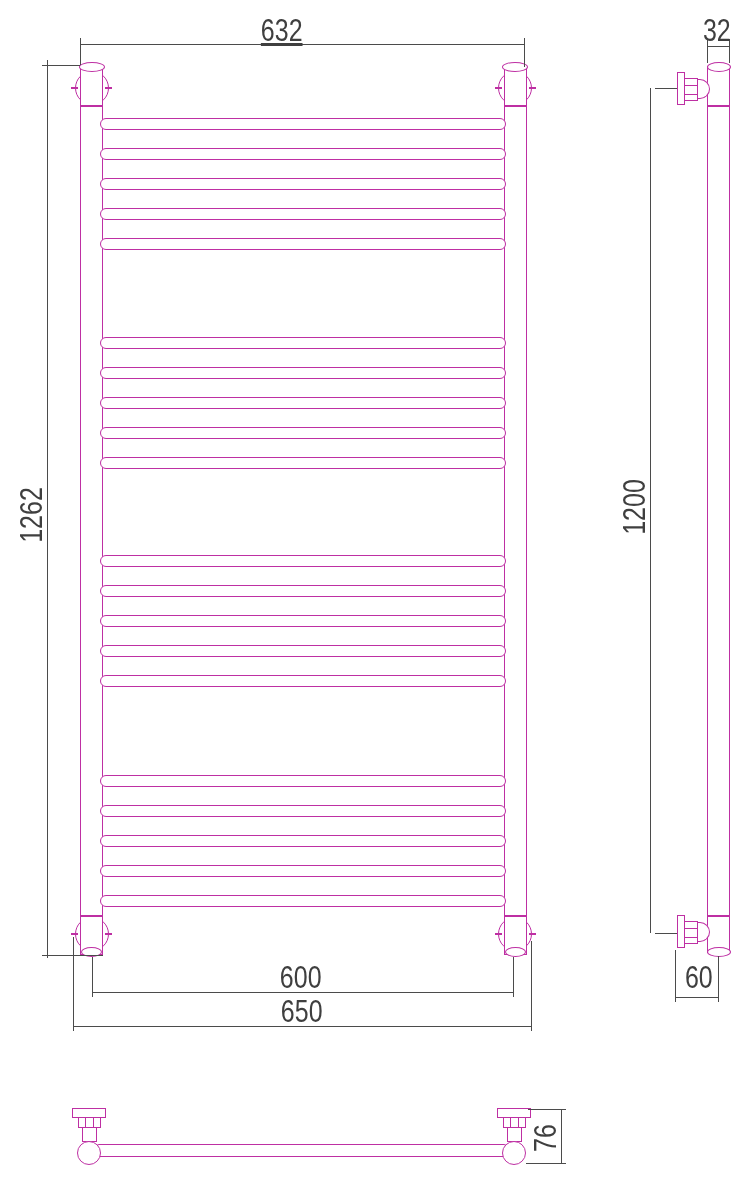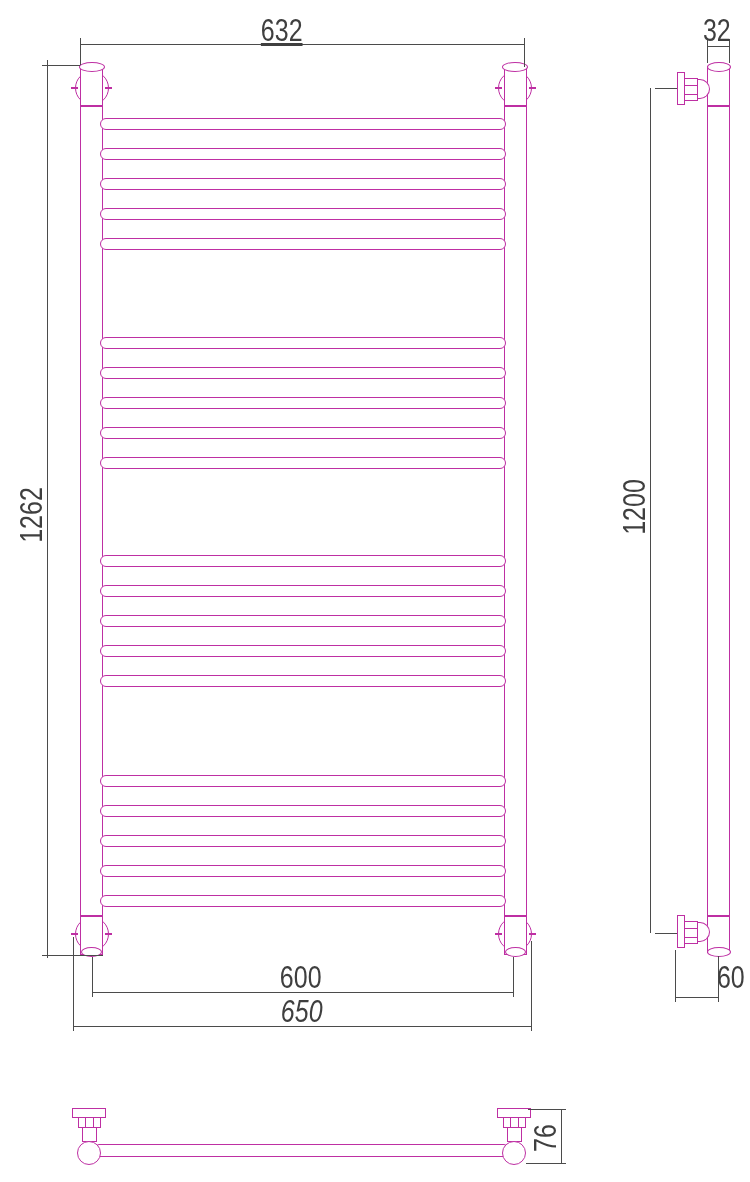--- a/index.html
+++ b/index.html
@@ -98,21 +98,21 @@
 
     <div class="lbl" style="left:232px;top:14px;width:100px;height:32px;text-decoration:underline;">
         <span>632</span>
       </div>
     <div class="lbl rot" style="left:-19px;top:465px;width:100px;height:100px;">
         <span>1262</span>
       </div>
     <div class="lbl" style="left:251px;top:961px;width:100px;height:32px;">
         <span>600</span>
       </div>
-    <div class="lbl" style="left:252px;top:995px;width:100px;height:32px;font-style:italic;">
+    <div class="lbl" style="left:252px;top:995px;width:100px;height:32px;">
         <span>650</span>
       </div>
   </div>
 
   <div>
     <div class="part" style="left:707px;top:66px;width:23px;height:887px;"></div>
     <div class="mline" style="left:707px;top:105px;width:23px;height:1.5px;"></div>
     <div class="mline" style="left:707px;top:915px;width:23px;height:1.5px;"></div>
     <div class="part ellipse" style="left:706.5px;top:61.5px;width:24px;height:10px;"></div>
     <div class="part ellipse" style="left:706.5px;top:946.5px;width:24px;height:10px;"></div>
@@ -140,21 +140,21 @@
     <div class="gl" style="left:675px;top:996.5px;width:44px;height:1.4px;"></div>
     <div class="gl" style="left:674.5px;top:950px;width:1.4px;height:52px;"></div>
     <div class="gl" style="left:717.8px;top:956px;width:1.4px;height:46px;"></div>
 
     <div class="lbl" style="left:667px;top:14px;width:100px;height:32px;">
         <span>32</span>
       </div>
     <div class="lbl rot" style="left:584px;top:457px;width:100px;height:100px;">
         <span>1200</span>
       </div>
-    <div class="lbl" style="left:649px;top:961px;width:100px;height:32px;justify-content:flex-end;">
+    <div class="lbl" style="left:649px;top:961px;width:100px;height:32px;">
         <span>60</span>
       </div>
   </div>
 
   <div>
     <div class="part" style="left:95px;top:1143.5px;width:413px;height:13.5px;border-radius:4px;"></div>
 
     <div class="part" style="left:82px;top:1127px;width:15px;height:15px;"></div>
     <div class="part" style="left:77.5px;top:1117px;width:23px;height:10.5px;"></div>
     <div class="mline" style="left:84.5px;top:1117px;width:1.4px;height:10.5px;"></div>

